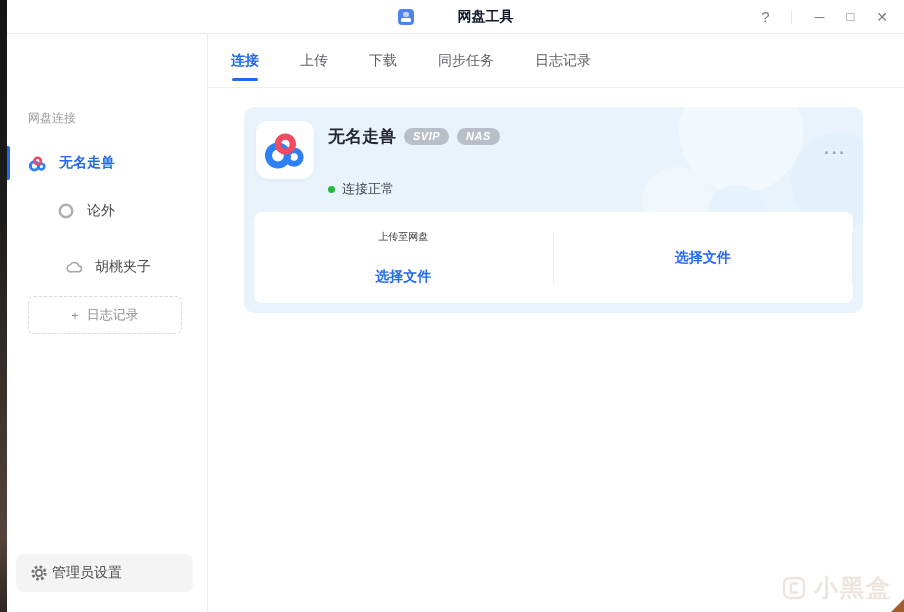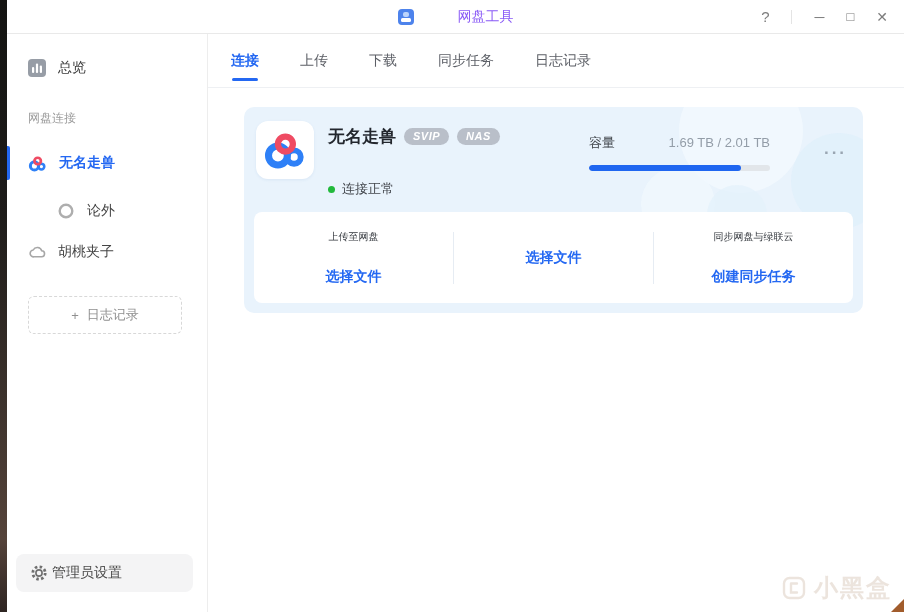--- a/index.html
+++ b/index.html
@@ -26,21 +26,21 @@
     width:16px; height:16px; border-radius:4px; background:#4d83ec; position:relative;
   }
   .app-icon::before { 
     content:""; position:absolute; left:5px; top:3px; width:6px; height:5px;
     border-radius:2px; background:#bcd4fb;
   }
   .app-icon::after { 
     content:""; position:absolute; left:3px; bottom:3px; width:10px; height:4px;
     border-radius:1.5px; background:#ffffff;
   }
-  .app-title { font-size:14px; font-weight:normal; color:#8b5cf6;margin-left:36px; }
+  .app-title { font-size:14px; font-weight:bold; color:#0f172a;margin-left:36px; }
   .win-controls {
     position:absolute; right:16px; top:0; height:33px;
     display:flex; align-items:center; gap:22px; color:#7d7d7d;
   }
   .win-btn { font-size:14px; line-height:1; cursor:default; color:#7d7d7d; }
   .win-btn.help { font-size:15px; }
   .win-btn.max { font-size:13px; }
   .ctrl-divider { width:1px; height:14px; background:#e4e4e4; }
   
   .sidebar {
@@ -55,21 +55,21 @@
   .sb-section-label {
     position:absolute; left:21px; top:76px; font-size:12px; color:#9b9b9b;
   }
   .sb-conn {
     position:absolute; left:0; width:100%; height:34px;
     display:flex; align-items:center; gap:12px; padding-left:21px; box-sizing:border-box;
     font-size:14px; color:#454545; cursor:pointer;
   }
   .sb-conn.c0 { top:112px; }
   .sb-conn.c1 { top:160px;margin-left:29px; }
-  .sb-conn.c2 { top:201px; }
+  .sb-conn.c2 { top:216px;margin-left:37px; }
   .sb-conn.active { color:#2468f2; font-weight:bold; }
   .sb-conn.active::before {
     content:""; position:absolute; left:0; top:0; width:3px; height:34px;
     background:#2468f2; border-radius:0 2px 2px 0;
   }
   .add-conn-btn {
     position:absolute; left:21px; top:262px; width:152px; height:36px;
     border:1px dashed #d8d8d8; border-radius:6px; background:#fff;
     display:flex; align-items:center; justify-content:center; gap:8px;
     font-size:13px; color:#8f8f8f; cursor:pointer;
@@ -168,29 +168,20 @@
     <span class="win-btn help">?</span>
     <span class="ctrl-divider"></span>
     <span class="win-btn">─</span>
     <span class="win-btn max">□</span>
     <span class="win-btn">✕</span>
   </div>
 </div>
 
 <div class="sidebar">
 
-  <div class="sb-overview">
-    <svg width="18" height="18" viewBox="0 0 18 18">
-      <rect x="0" y="0" width="18" height="18" rx="4" fill="#979da6"></rect>
-      <rect x="4" y="8" width="2.2" height="6" rx="1" fill="#ffffff"></rect>
-      <rect x="7.9" y="4.5" width="2.2" height="9.5" rx="1" fill="#ffffff"></rect>
-      <rect x="11.8" y="6.5" width="2.2" height="7.5" rx="1" fill="#ffffff"></rect>
-    </svg>
-    <span>总览</span>
-  </div>
 
   <div class="sb-section-label">网盘连接</div>
 
   <div class="sb-conn c0 active">
     <svg width="19" height="19" viewBox="0 0 56 56">
       <circle cx="19" cy="35" r="12" fill="none" stroke="#2e80f7" stroke-width="9"></circle>
       <circle cx="39.5" cy="37" r="8.5" fill="none" stroke="#2e80f7" stroke-width="7.5"></circle>
       <circle cx="28.5" cy="20.5" r="9.5" fill="none" stroke="#ef4b63" stroke-width="8"></circle>
     </svg>
     <span>无名走兽</span>
@@ -253,47 +244,34 @@
         <span class="conn-name">无名走兽</span>
         <span class="badge">SVIP</span>
         <span class="badge">NAS</span>
       </div>
 
       <div class="status-row">
         <span class="status-dot"></span>
         <span>连接正常</span>
       </div>
 
-      <div class="capacity">
-        <div class="cap-row">
-          <span class="cap-label">容量</span>
-          <span class="cap-value">1.69 TB / 2.01 TB</span>
-        </div>
-        <div class="progress-track">
-          <div class="progress-fill" style="width: 84%;"></div>
-        </div>
-      </div>
 
       <div class="more-menu">···</div>
     </div>
 
     <div class="actions">
       <div class="action-col">
         <div class="action-title">上传至网盘</div>
         <span class="action-link">选择文件</span>
       </div>
       <div class="action-divider"></div>
       <div class="action-col">
         <span class="action-link">选择文件</span>
       </div>
       <div class="action-divider"></div>
-      <div class="action-col">
-        <div class="action-title">同步网盘与绿联云</div>
-        <span class="action-link">创建同步任务</span>
-      </div>
     </div>
   </div>
 </div>
 
 <div class="watermark">
   <svg width="24" height="24" viewBox="0 0 24 24">
     <rect x="2" y="2" width="20" height="20" rx="5.5" fill="none" stroke="currentColor" stroke-width="2.4"></rect>
     <path d="M9 7.5h6M9 7.5v9h6" fill="none" stroke="currentColor" stroke-width="2.4" stroke-linecap="round"></path>
   </svg>
   <span class="watermark-text">小黑盒</span>

